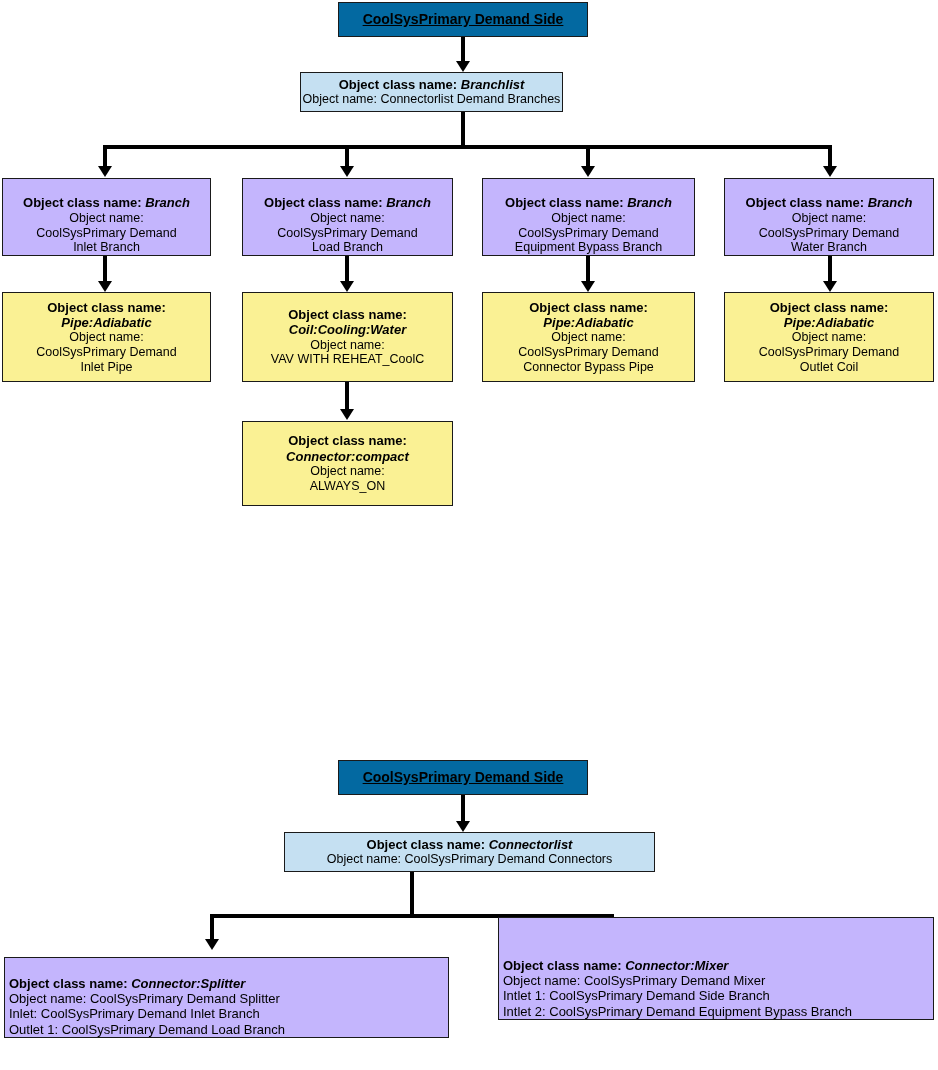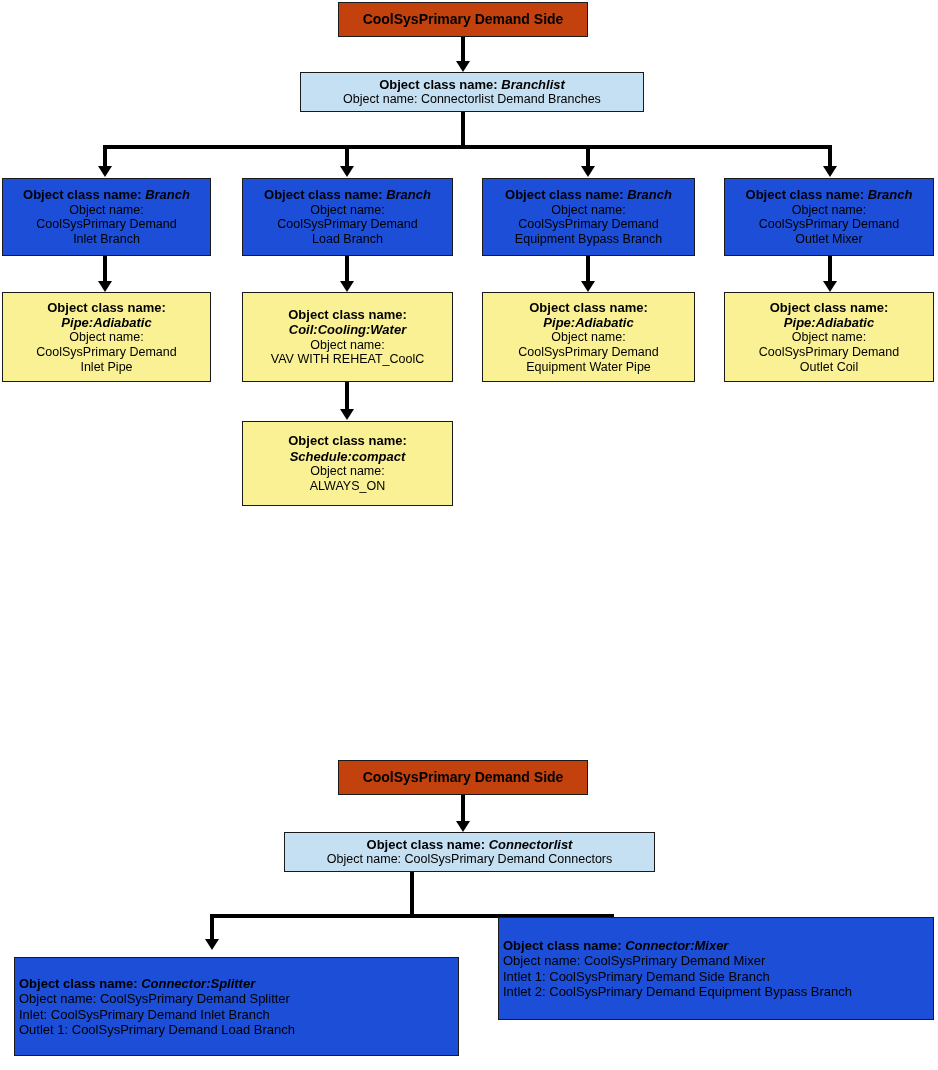--- a/index.html
+++ b/index.html
@@ -20,23 +20,23 @@
     box-sizing: border-box;
     border: 1.5px solid #1a1a1a;
     display: flex;
     flex-direction: column;
     justify-content: center;
     color: #000000;
     line-height: 1.18;
   }
   .node.center { text-align: center; align-items: center; }
   .node.left { text-align: left; align-items: flex-start; padding-left: 4px; }
-  .green { background: #c2410c; }
+  .green { background: #0369a1; text-decoration: underline; }
   .blue  { background: #C5E0F2; }
-  .orange{ background: #1d4ed8; }
+  .orange{ background: #c4b5fd; justify-content: flex-end; }
   .yellow{ background: #FAF194; }
 
   .title-line {
     font-weight: bold;
     font-size: 13px;
     white-space: nowrap;
   }
   .title-line .cls {
     font-style: italic;
   }
@@ -72,21 +72,21 @@
 
 <div id="canvas">
 
   <div class="node green center" style="left:338px; top:2px; width:250px; height:35px;">
     <div class="title-line">CoolSysPrimary Demand Side</div>
   </div>
 
   <div class="vline" style="left:461px; top:37px; height:28px;"></div>
   <div class="arrow" style="left:456px; top:61px;"></div>
 
-  <div class="node blue center" style="left:300px; top:72px; width:344px; height:40px;">
+  <div class="node blue center" style="left:300px; top:72px; width:263px; height:40px;">
     <div class="title-line">
       <span>Object class name: </span><span class="cls">Branchlist</span>
     </div>
     <div class="body-line">Object name: Connectorlist Demand Branches</div>
   </div>
 
   <div class="vline" style="left:461px; top:112px; height:33px;"></div>
   <div class="hline" style="left:103px; top:145px; width:729px;"></div>
   <div class="vline" style="left:103px; top:145px; height:25px;"></div>
   <div class="arrow" style="left:98px; top:166px;"></div>
@@ -123,21 +123,21 @@
     <div class="body-line">CoolSysPrimary Demand</div>
     <div class="body-line">Equipment Bypass Branch</div>
   </div>
 
   <div class="node orange center" style="left:724px; top:178px; width:210px; height:78px;">
     <div class="title-line">
       <span>Object class name: </span><span class="cls">Branch</span>
     </div>
     <div class="body-line">Object name:</div>
     <div class="body-line">CoolSysPrimary Demand</div>
-    <div class="body-line">Outlet Mixer</div>
+    <div class="body-line">Water Branch</div>
   </div>
 
   <div class="vline" style="left:103px; top:256px; height:29px;"></div>
   <div class="arrow" style="left:98px; top:281px;"></div>
 
   <div class="vline" style="left:345px; top:256px; height:29px;"></div>
   <div class="arrow" style="left:340px; top:281px;"></div>
 
   <div class="vline" style="left:586px; top:256px; height:29px;"></div>
   <div class="arrow" style="left:581px; top:281px;"></div>
@@ -164,40 +164,40 @@
     <div class="body-line">VAV WITH REHEAT_CoolC</div>
   </div>
 
   <div class="node yellow center" style="left:482px; top:292px; width:213px; height:90px;">
     <div class="title-line">Object class name:</div>
     <div class="title-line">
       <span class="cls">Pipe:Adiabatic</span>
     </div>
     <div class="body-line">Object name:</div>
     <div class="body-line">CoolSysPrimary Demand</div>
-    <div class="body-line">Equipment Water Pipe</div>
+    <div class="body-line">Connector Bypass Pipe</div>
   </div>
 
   <div class="node yellow center" style="left:724px; top:292px; width:210px; height:90px;">
     <div class="title-line">Object class name:</div>
     <div class="title-line">
       <span class="cls">Pipe:Adiabatic</span>
     </div>
     <div class="body-line">Object name:</div>
     <div class="body-line">CoolSysPrimary Demand</div>
     <div class="body-line">Outlet Coil</div>
   </div>
 
   <div class="vline" style="left:345px; top:382px; height:30px;"></div>
   <div class="arrow" style="left:340px; top:409px;"></div>
 
   <div class="node yellow center" style="left:242px; top:421px; width:211px; height:85px;">
     <div class="title-line">Object class name:</div>
     <div class="title-line">
-      <span class="cls">Schedule:compact</span>
+      <span class="cls">Connector:compact</span>
     </div>
     <div class="body-line">Object name:</div>
     <div class="body-line">ALWAYS_ON</div>
   </div>
 
   <div class="node green center" style="left:338px; top:760px; width:250px; height:35px;">
     <div class="title-line">CoolSysPrimary Demand Side</div>
   </div>
 
   <div class="vline" style="left:461px; top:795px; height:29px;"></div>
@@ -210,21 +210,21 @@
     <div class="body-line">Object name: CoolSysPrimary Demand Connectors</div>
   </div>
 
   <div class="vline" style="left:410px; top:872px; height:42px;"></div>
   <div class="hline" style="left:210px; top:914px; width:404px;"></div>
   <div class="vline" style="left:210px; top:914px; height:28px;"></div>
   <div class="arrow" style="left:205px; top:939px;"></div>
   <div class="vline" style="left:610px; top:914px; height:28px;"></div>
   <div class="arrow" style="left:605px; top:939px;"></div>
 
-  <div class="node orange left" style="left:14px; top:957px; width:445px; height:99px;">
+  <div class="node orange left" style="left:4px; top:957px; width:445px; height:81px;">
     <div class="title-line">
       <span>Object class name: </span><span class="cls">Connector:Splitter</span>
     </div>
     <div class="detail-line">Object name: CoolSysPrimary Demand Splitter</div>
     <div class="detail-line">Inlet: CoolSysPrimary Demand Inlet Branch</div>
     <div class="detail-line">Outlet 1: CoolSysPrimary Demand Load Branch</div>
   </div>
 
   <div class="node orange left" style="left:498px; top:917px; width:436px; height:103px;">
     <div class="title-line">

